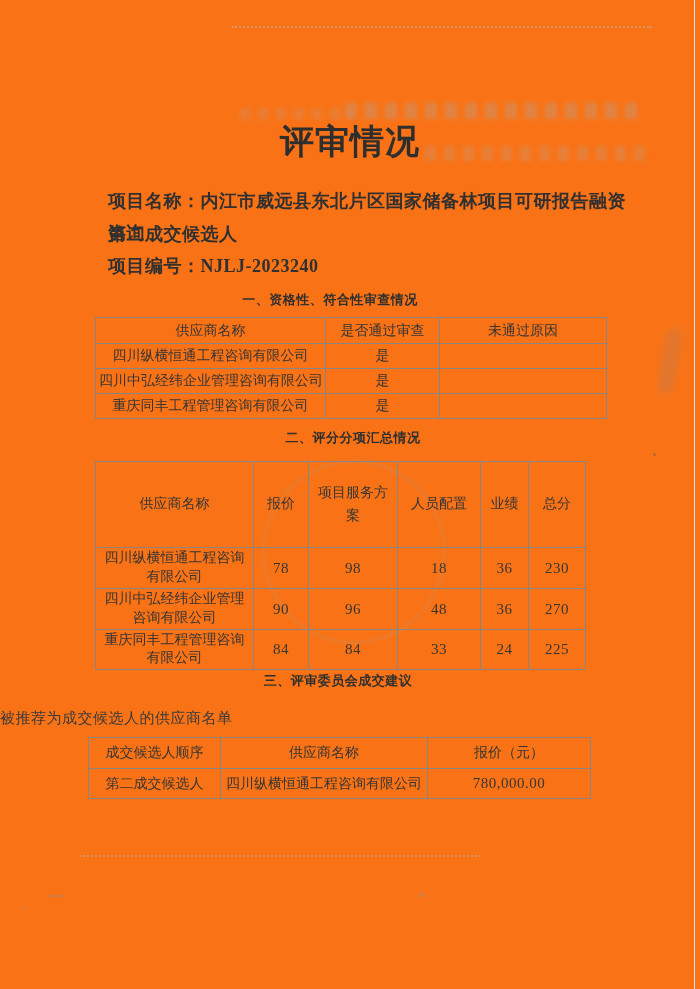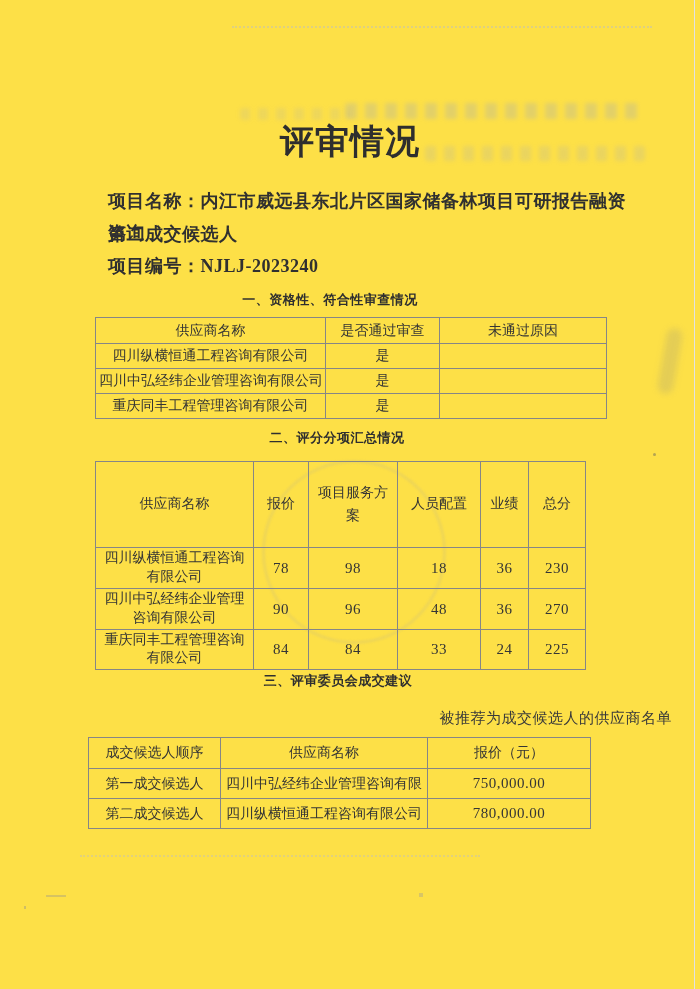--- a/index.html
+++ b/index.html
@@ -1,21 +1,21 @@
 <!DOCTYPE html>
 <html><head>
 <meta charset="utf-8">
 <style>
   html,body{margin:0;padding:0;}
   body{
     width:700px;height:989px;background:#e9e9e9;
     font-family:"Liberation Serif","DejaVu Serif",serif;
   }
   .page{
-    position:relative;width:700px;height:989px;background:#fde047;
+    position:relative;width:700px;height:989px;background:#f97316;
     overflow:hidden;color:#343434;
   }
   
   .artifact{position:absolute;pointer-events:none;}
   .dotline-top{top:26px;left:232px;width:420px;height:0;
     border-top:2px dotted rgba(185,188,198,.45);filter:blur(.4px);}
   .dotline-bottom{top:855px;left:80px;width:400px;height:0;
     border-top:2px dotted rgba(185,188,198,.42);filter:blur(.4px);}
   .bleed1{top:103px;left:345px;width:300px;height:16px;border-radius:3px;
     background:repeating-linear-gradient(90deg,rgba(168,172,182,.30) 0 12px,rgba(168,172,182,0) 12px 20px);
@@ -43,24 +43,24 @@
   }
   .pline{position:absolute;left:108px;margin:0;font-size:18px;line-height:32px;
     font-weight:700;color:#303030;letter-spacing:.5px;}
   .pline1{top:185px;width:520px;}
   .pline2{top:218px;}
   .pline3{top:250px;}
   .latin{font-family:Liberation Serif, serif;letter-spacing:.5px;}
   .sec-heading{position:absolute;margin:0;text-align:center;font-size:13px;
     font-weight:700;color:#2f2f2f;letter-spacing:.5px;}
   .h1{top:291px;left:0;width:660px;}
-  .h2{top:429px;left:0;width:674px;}
+  .h2{top:429px;left:16px;width:674px;}
   .h3{top:672px;left:0;width:676px;}
   .subtitle{position:absolute;top:709px;left:0;width:672px;margin:0;
-    text-align:right;font-size:15px;font-weight:400;color:#3a3a3a;letter-spacing:.5px;}
+    text-align:left;font-size:15px;font-weight:400;color:#3a3a3a;letter-spacing:.5px;}
   
   table{border-collapse:collapse;table-layout:fixed;position:absolute;
     font-size:14px;color:#353535;}
   th,td{border:1px solid #868686;text-align:center;vertical-align:middle;
     padding:1px 3px;font-weight:400;overflow:hidden;}
   th{font-weight:400;}
   .t1{left:95px;top:317px;width:511px;}
   .t1 th{height:23px;}
   .t1 td{height:22px;white-space:nowrap;}
   .t2{left:95px;top:461px;width:490px;}
@@ -186,25 +186,20 @@
       </colgroup>
     <thead>
       <tr>
         <th>成交候选人顺序</th>
         <th>供应商名称</th>
         <th>报价（元）</th>
       </tr>
     </thead>
     <tbody>
       <tr>
-        <td>第一成交候选人</td>
-        <td>四川中弘经纬企业管理咨询有限</td>
-        <td class="num">750,000.00</td>
-      </tr>
-      <tr>
         <td>第二成交候选人</td>
         <td>四川纵横恒通工程咨询有限公司</td>
         <td class="num">780,000.00</td>
       </tr>
     </tbody>
   </table>
 
 </div>
 
 </body></html>

